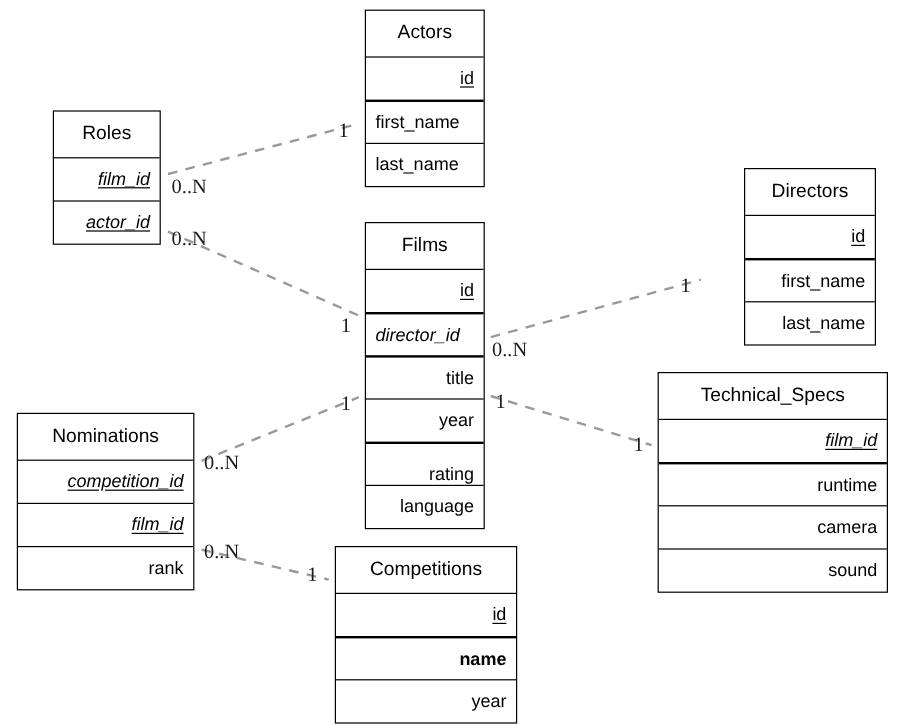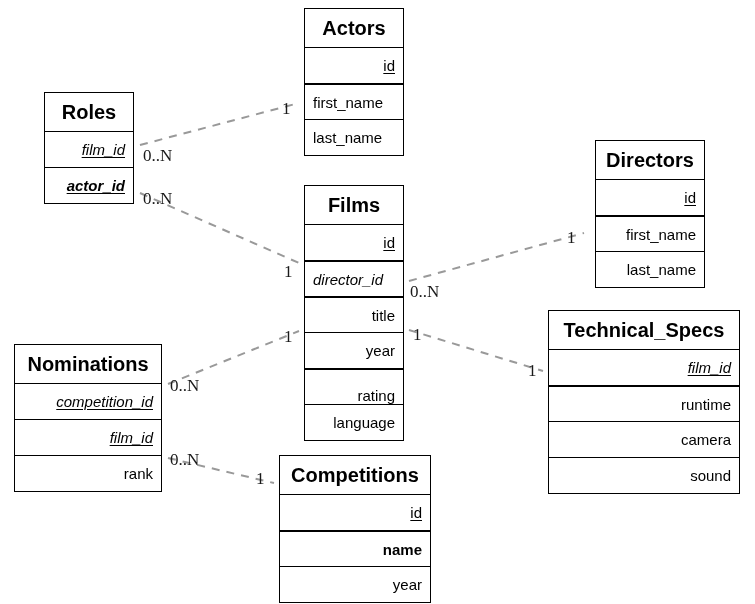--- a/index.html
+++ b/index.html
@@ -41,22 +41,22 @@
     border-top: 1px solid #000000;
     padding: 0 8px;
     display: flex;
     align-items: center;
     justify-content: flex-end;
     white-space: nowrap;
     overflow: hidden;
   }
   .entity .title {
     box-sizing: border-box;
-    font-weight: bold;
-    font-size: 20px;
+    font-weight: normal;
+    font-size: 16px;
     display: flex;
     align-items: center;
     justify-content: center;
     white-space: nowrap;
     border-top: none;
   }
   .entity .row.sep-strong {
     border-top: 2px solid #000000;
   }
   .row.left {
@@ -109,25 +109,25 @@
         </div>
         <div class="row left" style="height: 36px;">
           <span>last_name</span>
         </div>
       </div>
       <div class="entity" style="left: 44px; top: 92px; width: 90px;">
         <div class="row title" style="height: 38px;">Roles</div>
         <div class="row" style="height: 36px;">
           <span class="fld-pkfk">film_id</span>
         </div>
-        <div class="row" style="height: 36px; font-weight: bold;">
+        <div class="row" style="height: 36px;">
           <span class="fld-pkfk">actor_id</span>
         </div>
       </div>
-      <div class="entity" style="left: 595px; top: 140px; width: 110px;">
+      <div class="entity" style="left: 620px; top: 140px; width: 110px;">
         <div class="row title" style="height: 38px;">Directors</div>
         <div class="row" style="height: 36px;">
           <span class="fld-pk">id</span>
         </div>
         <div class="row sep-strong" style="height: 36px;">
           <span>first_name</span>
         </div>
         <div class="row" style="height: 36px;">
           <span>last_name</span>
         </div>

